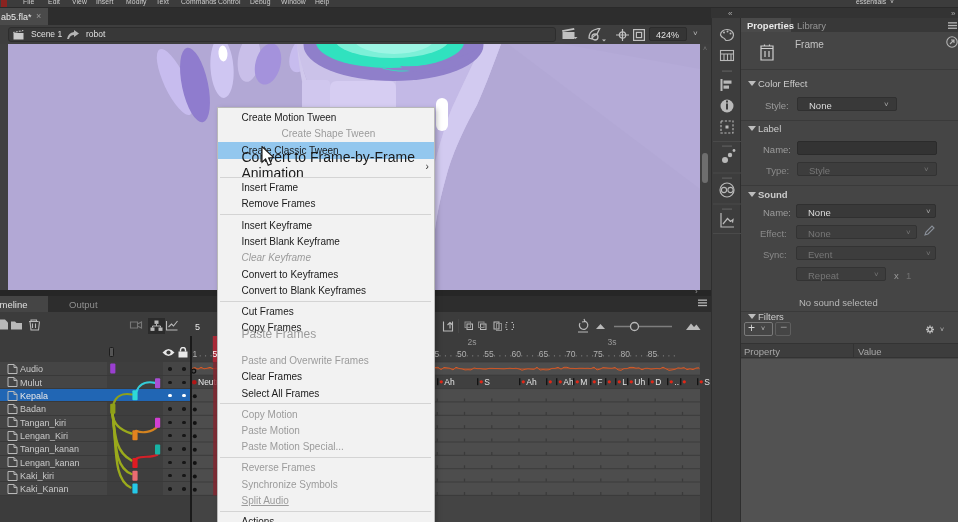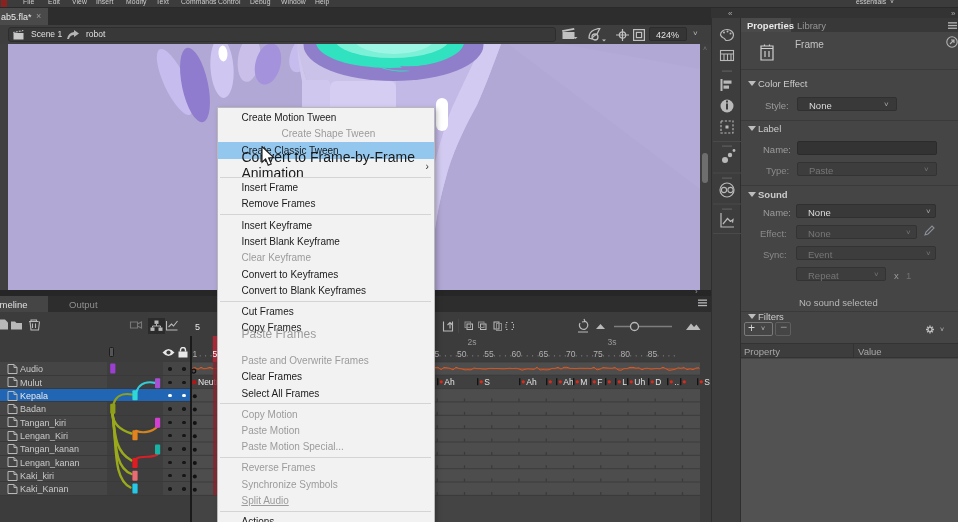--- a/index.html
+++ b/index.html
@@ -654,21 +654,21 @@
 <div class="abs" style="left:56px;top:79px;width:100px;height:14px;background:#393939;border:1px solid #303030;border-radius:2px;"></div>
 <div class="abs" style="left:68px;top:82px;color:#dcdcdc;">None</div>
 <div class="abs" style="left:143px;top:82px;color:#aaa;font-size:8px;">˅</div>
 <div class="abs" style="left:0;top:102px;width:217px;height:1px;background:#3a3a3a;"></div>
 <div class="abs" style="left:7px;top:108px;width:0;height:0;border-left:4px solid transparent;border-right:4px solid transparent;border-top:5px solid #bdbdbd;"></div>
 <div class="abs" style="left:17px;top:105px;color:#cccccc;">Label</div>
 <div class="abs" style="left:22px;top:126px;color:#9c9c9c;">Name:</div>
 <div class="abs" style="left:56px;top:123px;width:140px;height:14px;background:#333333;border:1px solid #2b2b2b;border-radius:2px;"></div>
 <div class="abs" style="left:25px;top:147px;color:#8a8a8a;">Type:</div>
 <div class="abs" style="left:56px;top:144px;width:140px;height:14px;background:#3d3d3d;border:1px solid #333;border-radius:2px;"></div>
-<div class="abs" style="left:68px;top:147px;color:#767676;">Paste</div>
+<div class="abs" style="left:68px;top:147px;color:#767676;">Style</div>
 <div class="abs" style="left:183px;top:147px;color:#767676;font-size:8px;">˅</div>
 <div class="abs" style="left:0;top:167px;width:217px;height:1px;background:#3a3a3a;"></div>
 <div class="abs" style="left:7px;top:174px;width:0;height:0;border-left:4px solid transparent;border-right:4px solid transparent;border-top:5px solid #bdbdbd;"></div>
 <div class="abs" style="left:17px;top:171px;color:#cccccc;font-weight:bold;">Sound</div>
 <div class="abs" style="left:22px;top:189px;color:#9c9c9c;">Name:</div>
 <div class="abs" style="left:55px;top:186px;width:140px;height:14px;background:#393939;border:1px solid #303030;border-radius:2px;"></div>
 <div class="abs" style="left:67px;top:189px;color:#dcdcdc;">None</div>
 <div class="abs" style="left:185px;top:189px;color:#aaa;font-size:8px;">˅</div>
 <div class="abs" style="left:19px;top:210px;color:#8a8a8a;">Effect:</div>
 <div class="abs" style="left:55px;top:207px;width:121px;height:14px;background:#3d3d3d;border:1px solid #333;border-radius:2px;"></div>
@@ -714,21 +714,21 @@
 <div class="abs" style="left:0px;top:34.7px;width:216px;height:16.33px;background:#93c7ee;"></div>
 <div class="abs" style="left:24px;top:37.3px;font-size:10px;color:#1b1b1b;">Create Classic Tween</div>
 <div class="abs" style="left:24px;top:41px;font-size:14px;color:#1b1b1b;">Convert to Frame-by-Frame Animation</div>
 <div class="abs" style="left:208px;top:53.2px;font-size:10px;color:#333;">›</div>
 <div class="abs" style="left:2px;top:69.4px;width:211px;height:1px;background:#d4d4d4;"></div>
 <div class="abs" style="left:24px;top:74.6px;font-size:10px;color:#1b1b1b;">Insert Frame</div>
 <div class="abs" style="left:24px;top:90.9px;font-size:10px;color:#1b1b1b;">Remove Frames</div>
 <div class="abs" style="left:2px;top:106.8px;width:211px;height:1px;background:#d4d4d4;"></div>
 <div class="abs" style="left:24px;top:112.0px;font-size:10px;color:#1b1b1b;">Insert Keyframe</div>
 <div class="abs" style="left:24px;top:128.3px;font-size:10px;color:#1b1b1b;">Insert Blank Keyframe</div>
-<div class="abs" style="left:24px;top:144.6px;font-size:10px;color:#9b9b9b;">Clear Keyframe</div>
+<div class="abs" style="left:24px;top:144.6px;font-size:10px;color:#9b9b9b;font-style:italic;">Clear Keyframe</div>
 <div class="abs" style="left:24px;top:161.0px;font-size:10px;color:#1b1b1b;">Convert to Keyframes</div>
 <div class="abs" style="left:24px;top:177.3px;font-size:10px;color:#1b1b1b;">Convert to Blank Keyframes</div>
 <div class="abs" style="left:2px;top:193.1px;width:211px;height:1px;background:#d4d4d4;"></div>
 <div class="abs" style="left:24px;top:198.3px;font-size:10px;color:#1b1b1b;">Cut Frames</div>
 <div class="abs" style="left:24px;top:214.7px;font-size:10px;color:#1b1b1b;">Copy Frames</div>
 <div class="abs" style="left:24px;top:219px;font-size:12px;color:#9b9b9b;">Paste Frames</div>
 <div class="abs" style="left:24px;top:247.3px;font-size:10px;color:#9b9b9b;">Paste and Overwrite Frames</div>
 <div class="abs" style="left:24px;top:263.6px;font-size:10px;color:#1b1b1b;">Clear Frames</div>
 <div class="abs" style="left:24px;top:280.0px;font-size:10px;color:#1b1b1b;">Select All Frames</div>
 <div class="abs" style="left:2px;top:295.8px;width:211px;height:1px;background:#d4d4d4;"></div>

